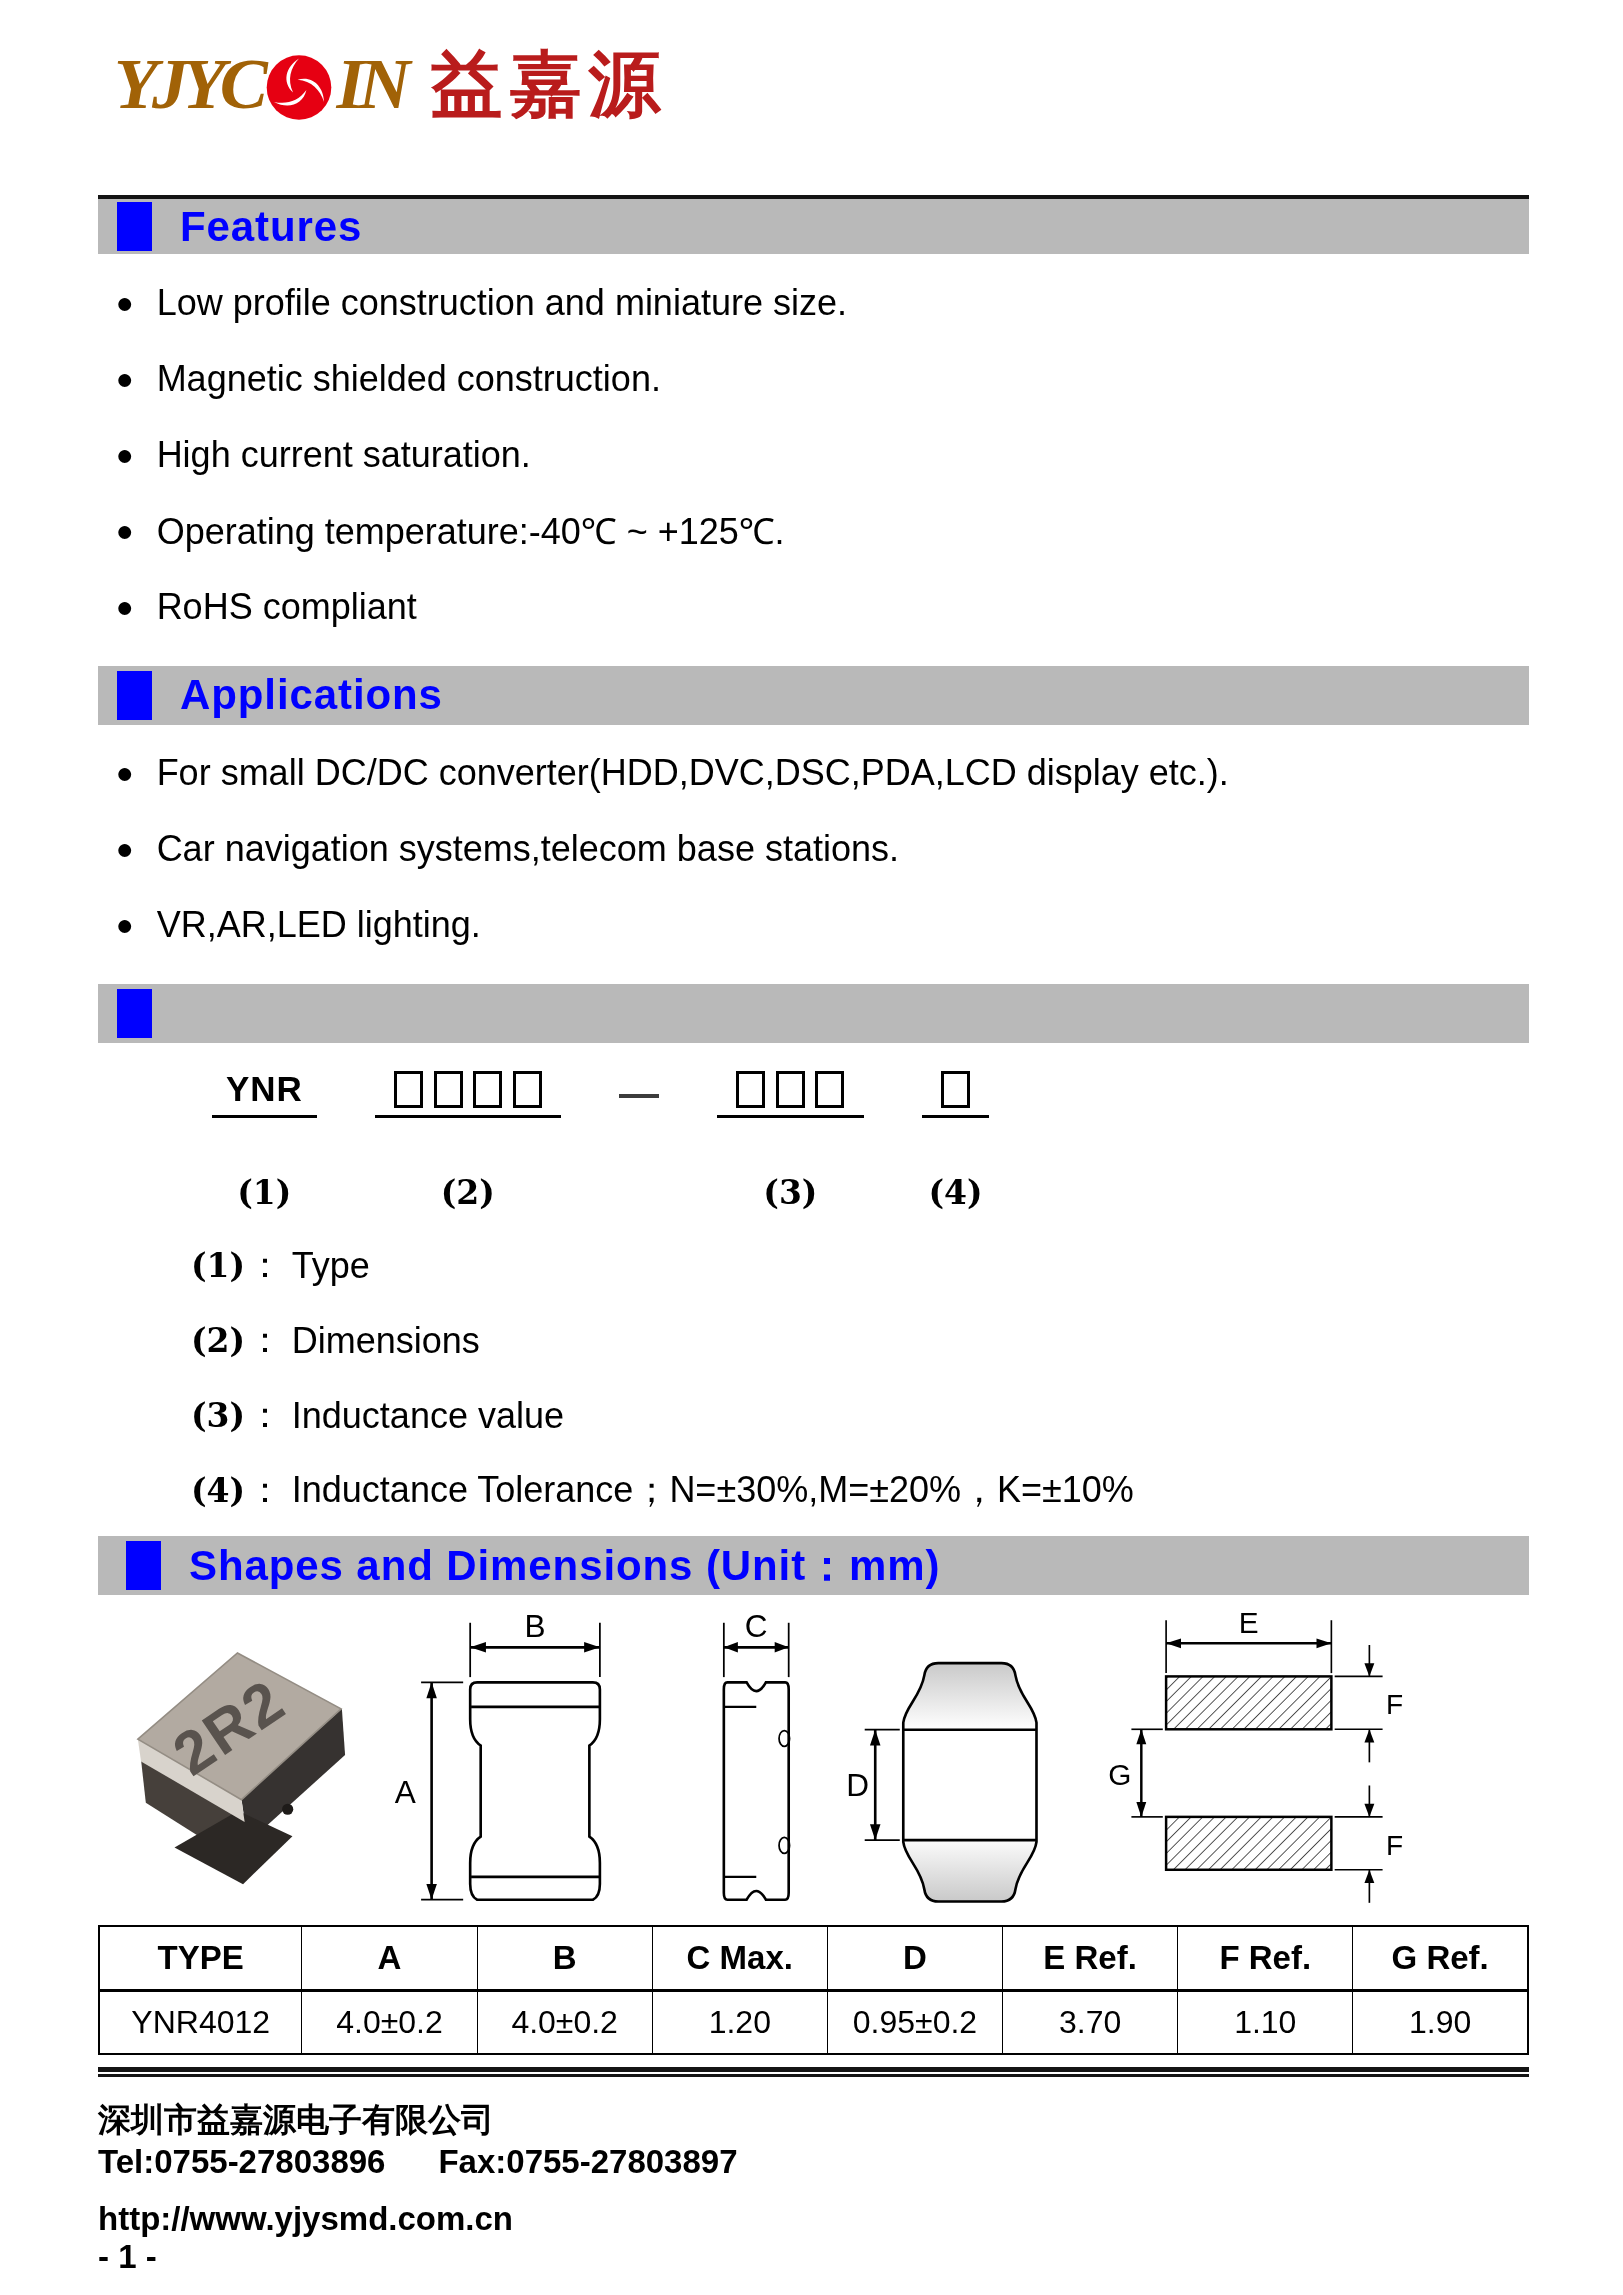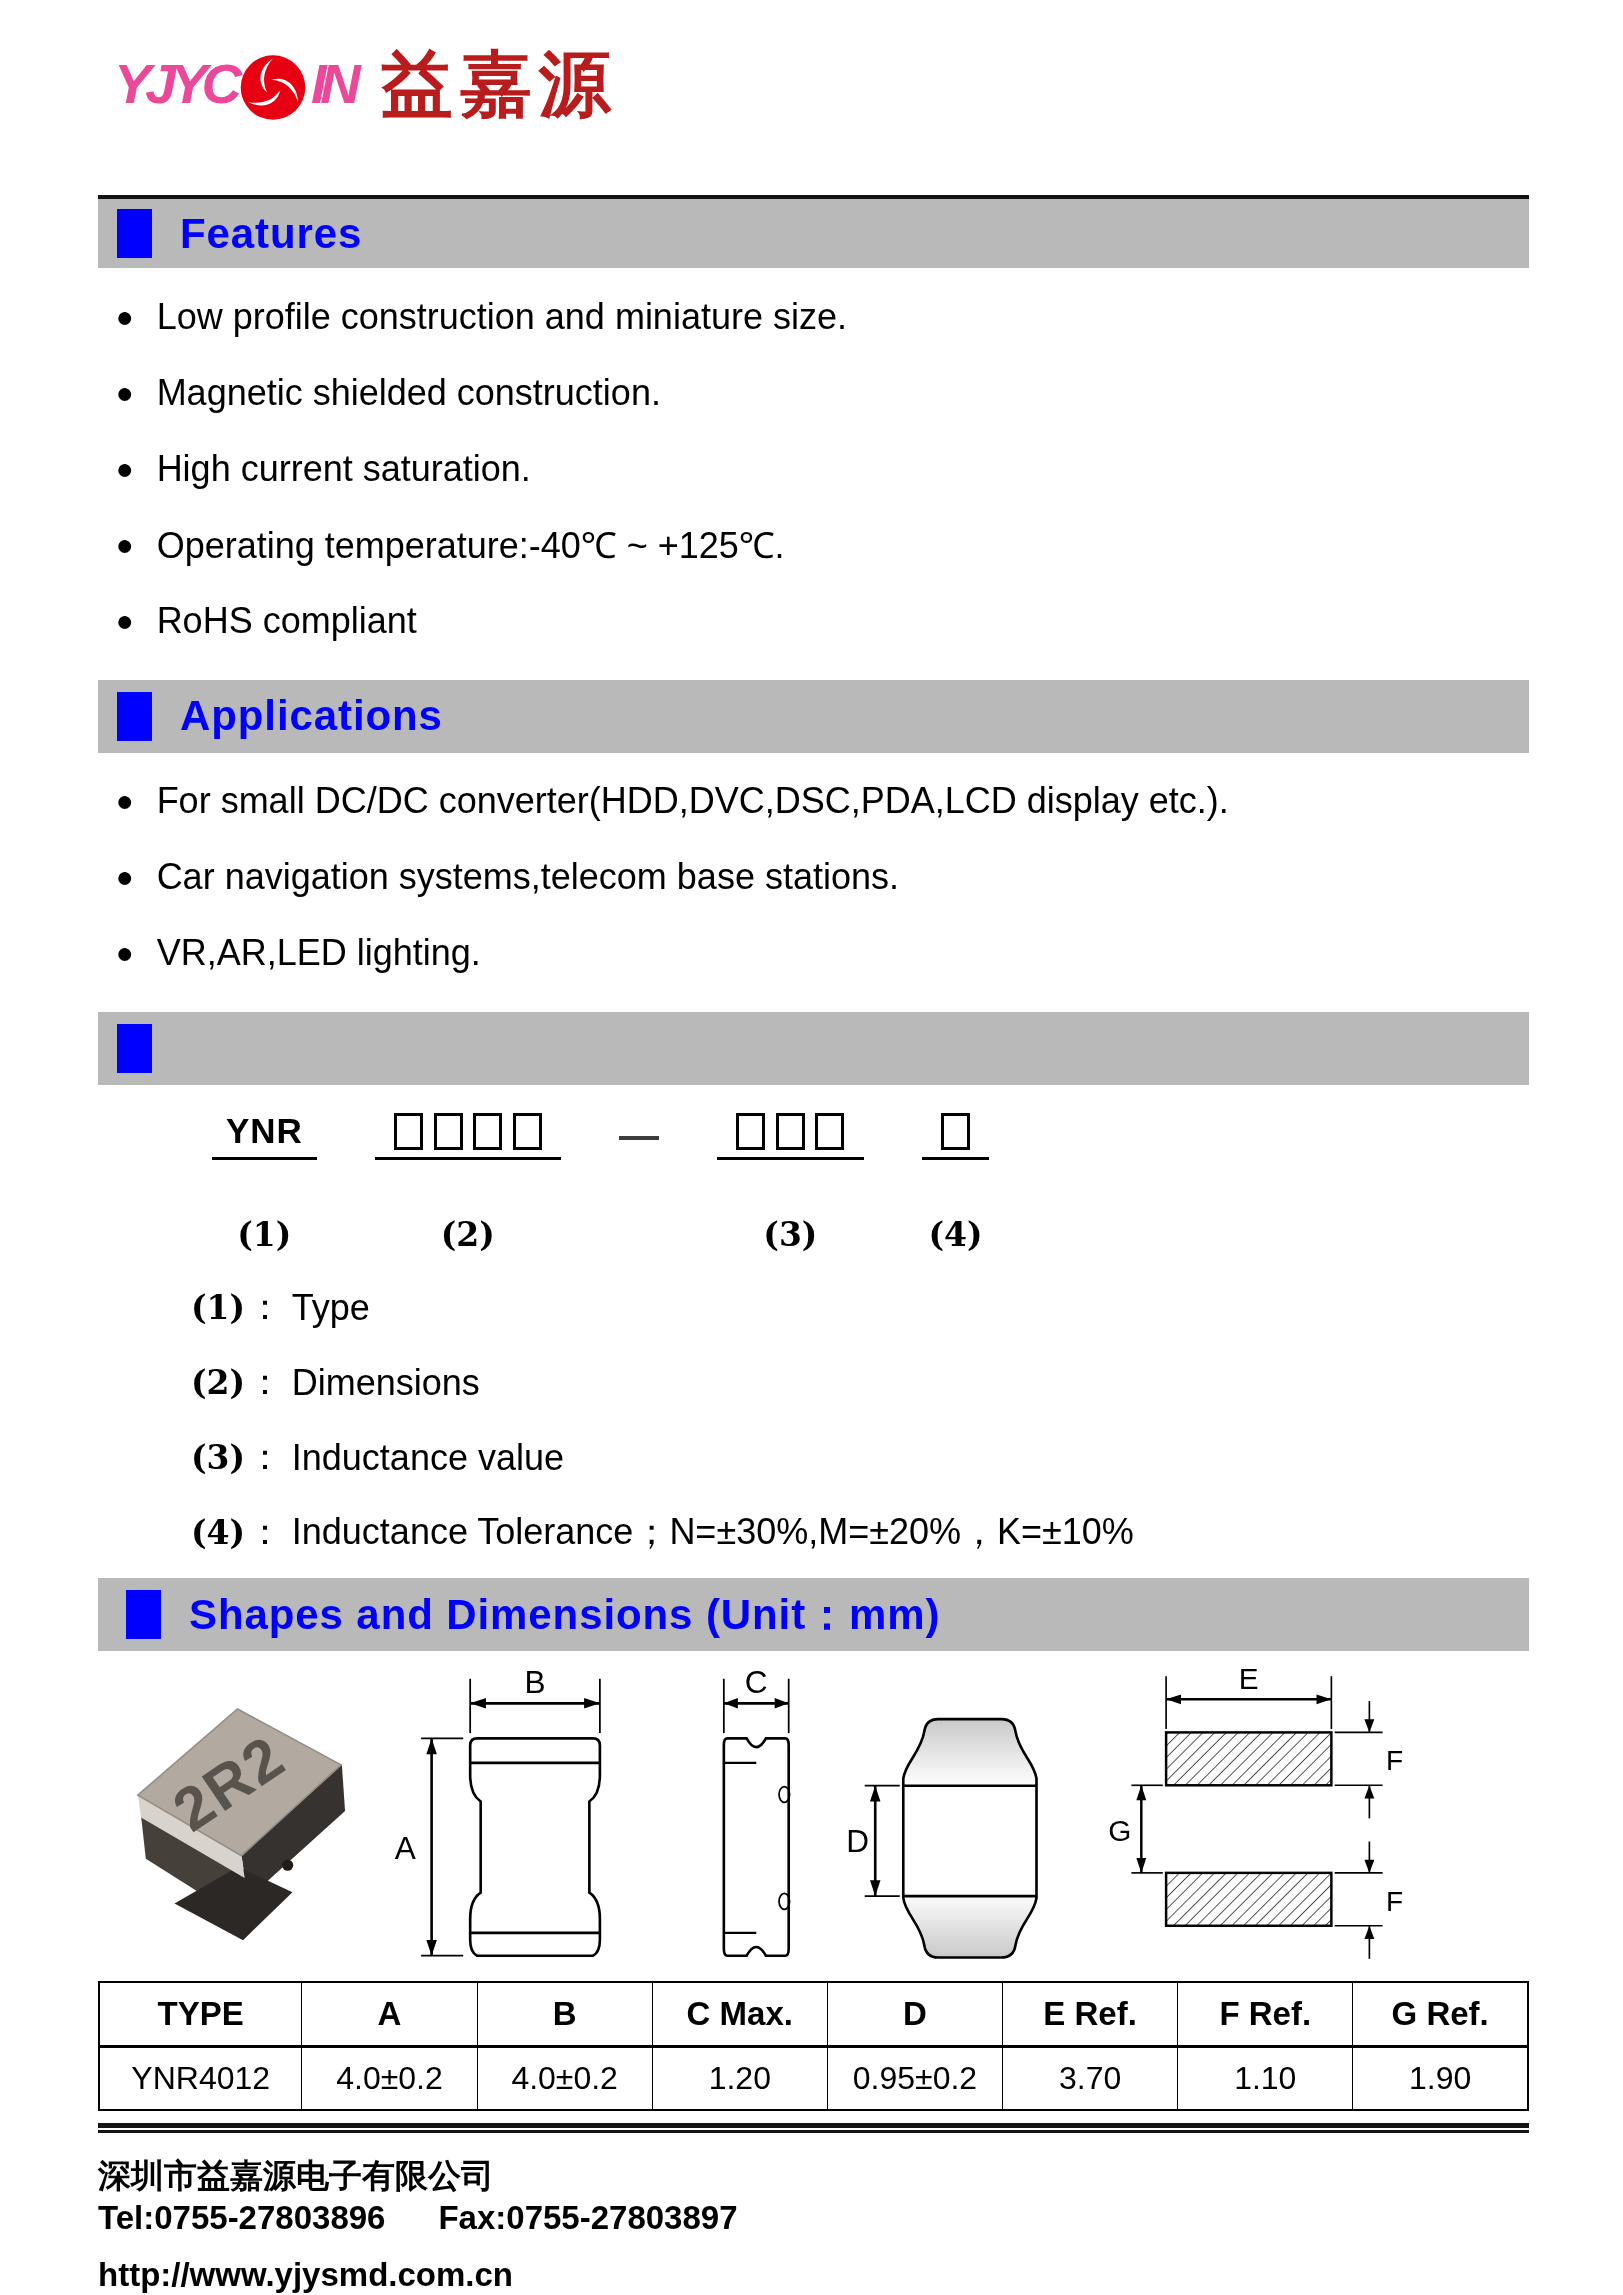--- a/index.html
+++ b/index.html
@@ -7,27 +7,27 @@
   body {
     width:1623px; height:2295px;
     font-family:"Liberation Sans", sans-serif;
     color:#000; overflow:hidden;
   }
   .page { width:1623px; height:2295px; padding:0 94px 0 98px; }
 
   
   .doc-header { display:flex; justify-content:space-between; align-items:flex-start; padding-top:48px; height:195px; }
   .logo { display:flex; align-items:center; margin-left:16px; }
-  .logo-latin { font-size:56px; font-weight:bold; font-style:italic; color:#ec4899; letter-spacing:-6.1px; line-height:1; }
+  .logo-latin { font-size:72px; font-weight:bold; font-style:italic; color:#a16207; letter-spacing:-6.1px; line-height:1;font-family:Liberation Serif, serif; }
   .logo-coin { width:68px; height:68px; margin:0 3.5px; transform:translateY(3.5px); }
   .logo-cn { font-size:72px; font-weight:bold; color:#b91c1c; margin-left:26px; letter-spacing:7px; line-height:1; }
   .doc-titles { text-align:right; font-weight:bold; font-size:42px; line-height:1.5; padding-top:24.5px; }
 
   
-  .bar { background:#b9b9b9; height:73px; display:flex; align-items:center; padding-left:19px; }
+  .bar { background:#b9b9b9; height:59px; display:flex; align-items:center; padding-left:19px; }
   .bar.rule-top { border-top:4.4px solid #141414; }
   .bar .sq { width:35px; height:49px; background:#0000ff; margin-right:28px; flex:none; }
   .bar .bar-title { color:#0000ff; font-weight:bold; font-size:42px; letter-spacing:0.9px; }
 
   
   .blist { list-style:none; margin-top:10.5px; }
   .blist li { display:flex; align-items:center; height:76px; font-size:36px; padding-left:17.5px; }
   .bullet { font-size:30px; margin-right:23px; flex:none; }
   .mt24 { margin-top:21px; }
 

